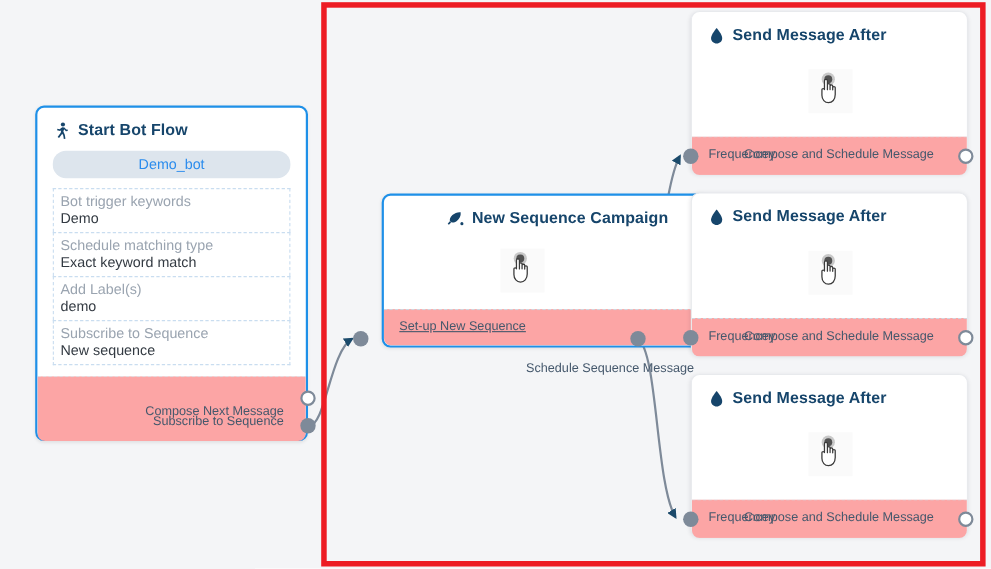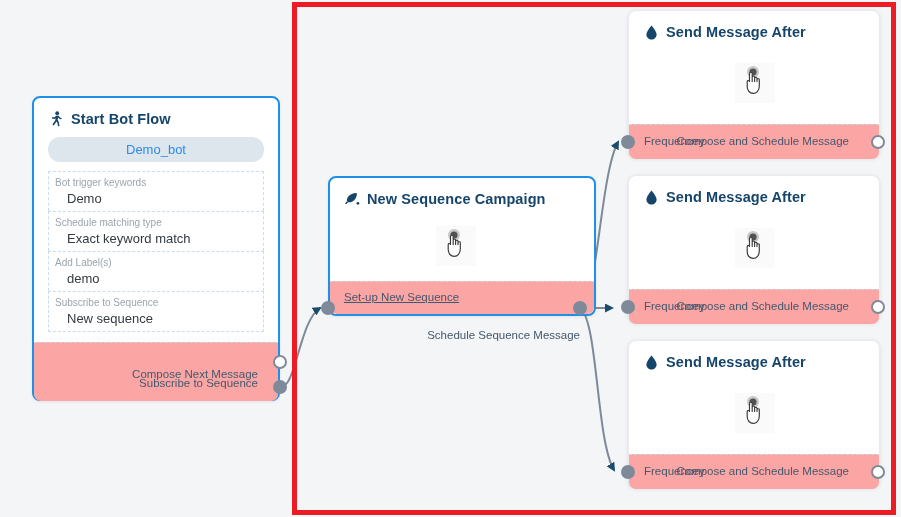--- a/index.html
+++ b/index.html
@@ -127,41 +127,40 @@
   .fields {
     margin: 9px 14px 0 14px;
   }
   .field {
     border: 1px dashed #c9ddf0;
     border-bottom: none;
     padding: 4px 6px 3px 6px;
   }
   .field:last-child { border-bottom: 1px dashed #c9ddf0; }
   .field-label {
-    font-size: 10px;
+    font-size: 13px;
     color: #9aa4b0;
     line-height: 14px;
   }
   .field-value {
     font-size: 13px;
     color: #333a42;
     line-height: 18px;
-    margin-left: 12px;
   }
 
   
   .cursor-slot {
     position: absolute;
     width: 40px;
     height: 40px;
     background: #fafafa;
   }
 
   
-  #campaign-node { left: 328px; top: 176px; width: 268px; height: 140px; }
+  #campaign-node { left: 347px; top: 176px; width: 300px; height: 140px; padding-left: 43px; }
 </style>
 </head>
 <body>
 
 <div id="screen">
 
   <svg id="edges" viewBox="0 0 901 517" xmlns="http://www.w3.org/2000/svg">
     <defs>
       <marker id="arrow" markerWidth="9" markerHeight="9" refX="7" refY="4.5" orient="auto" markerUnits="userSpaceOnUse">
         <path d="M0,0 L9,4.5 L0,9 Z" fill="#1b4a6b"></path>

